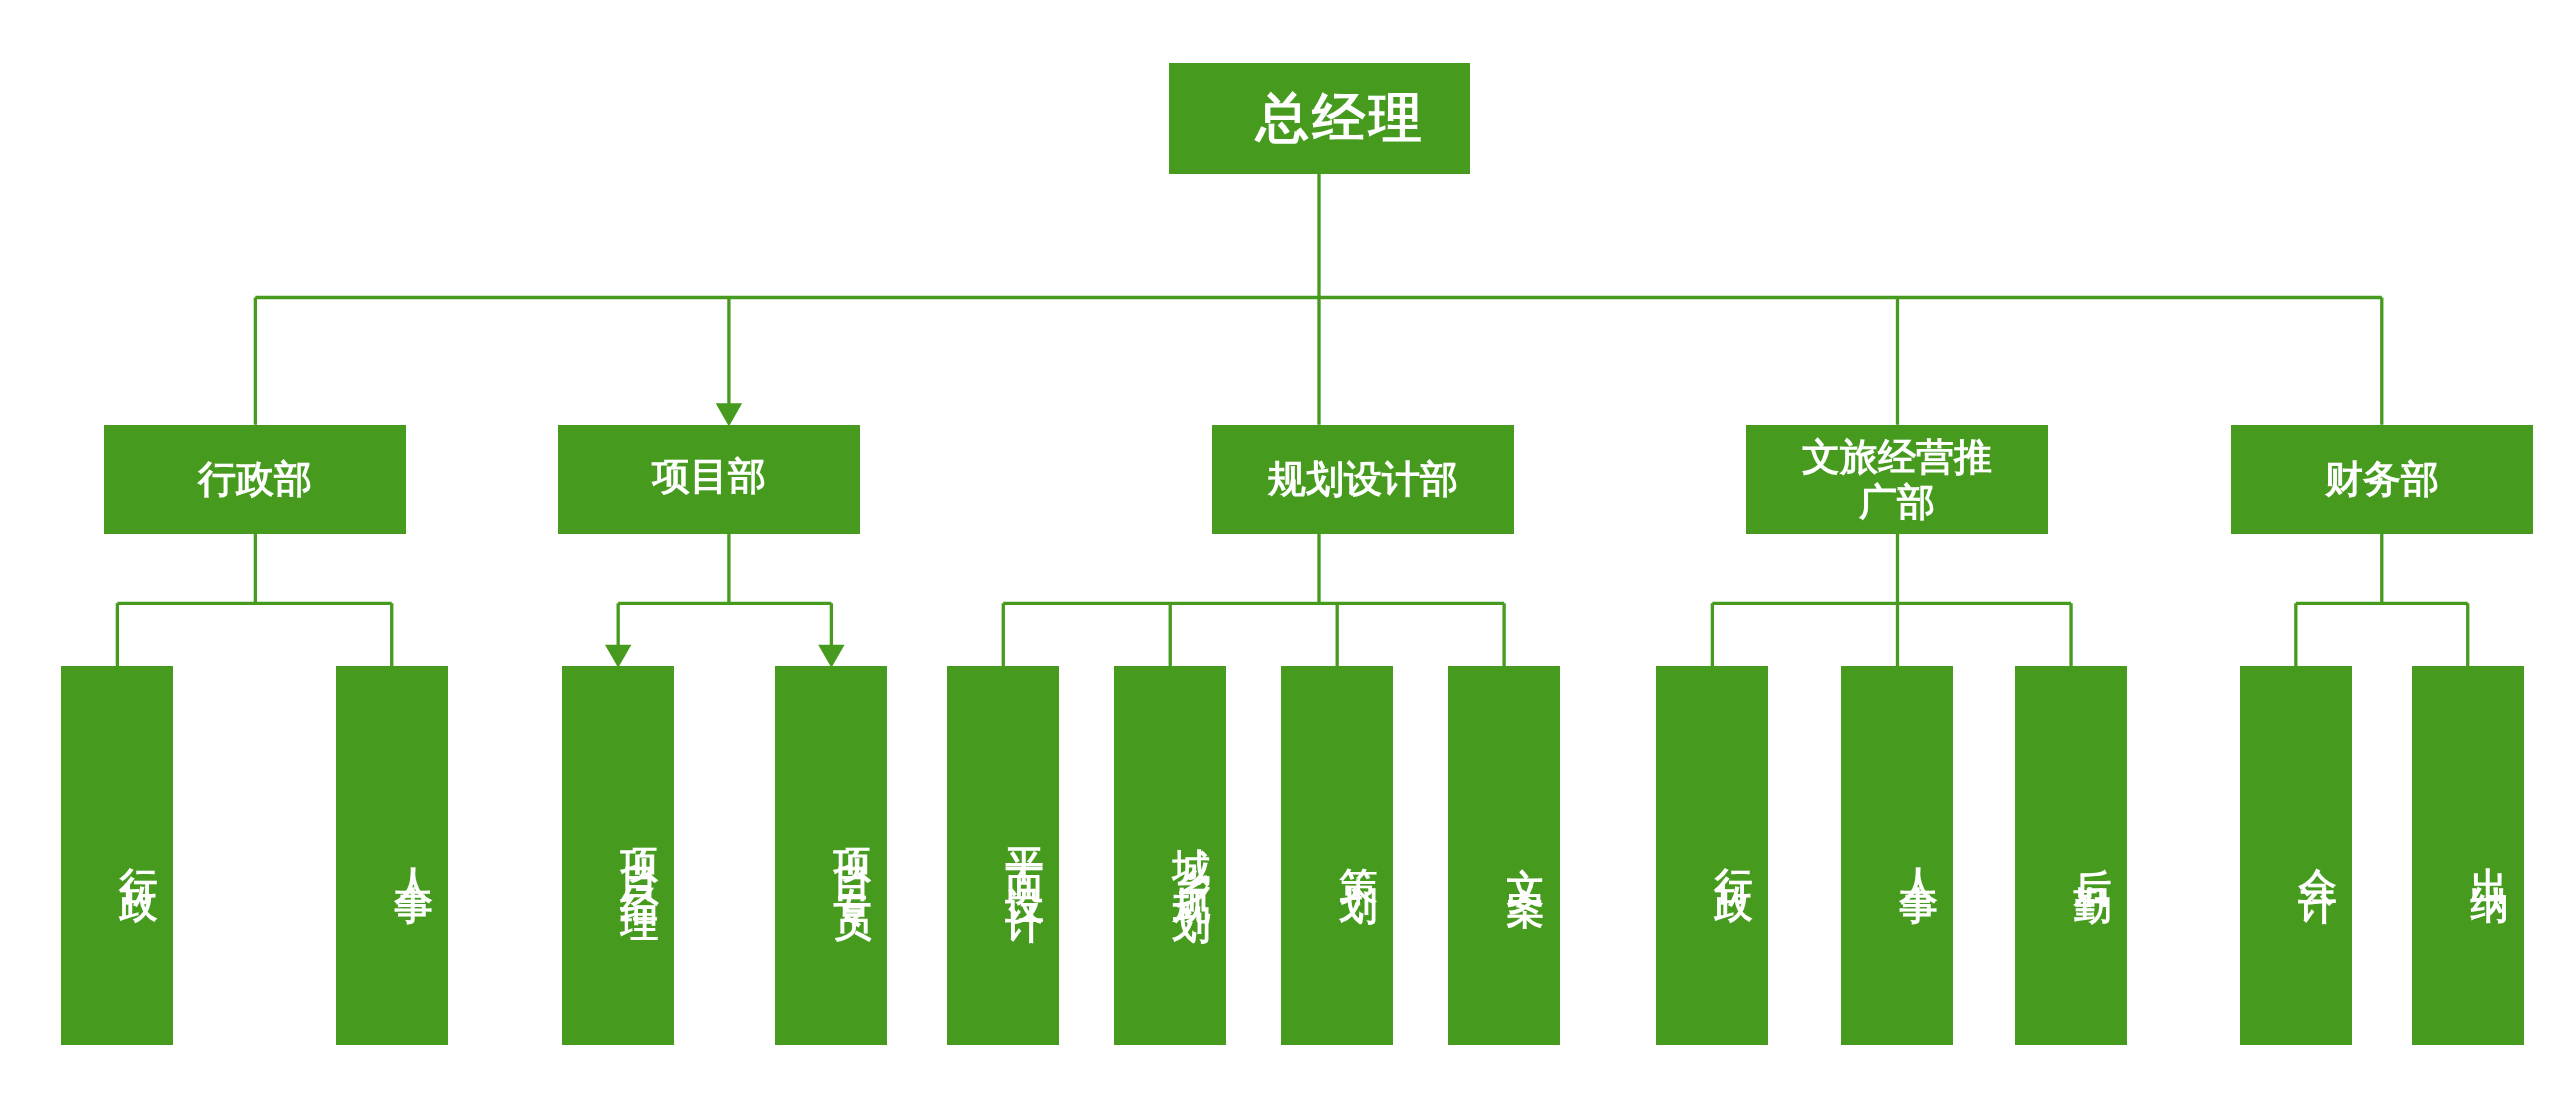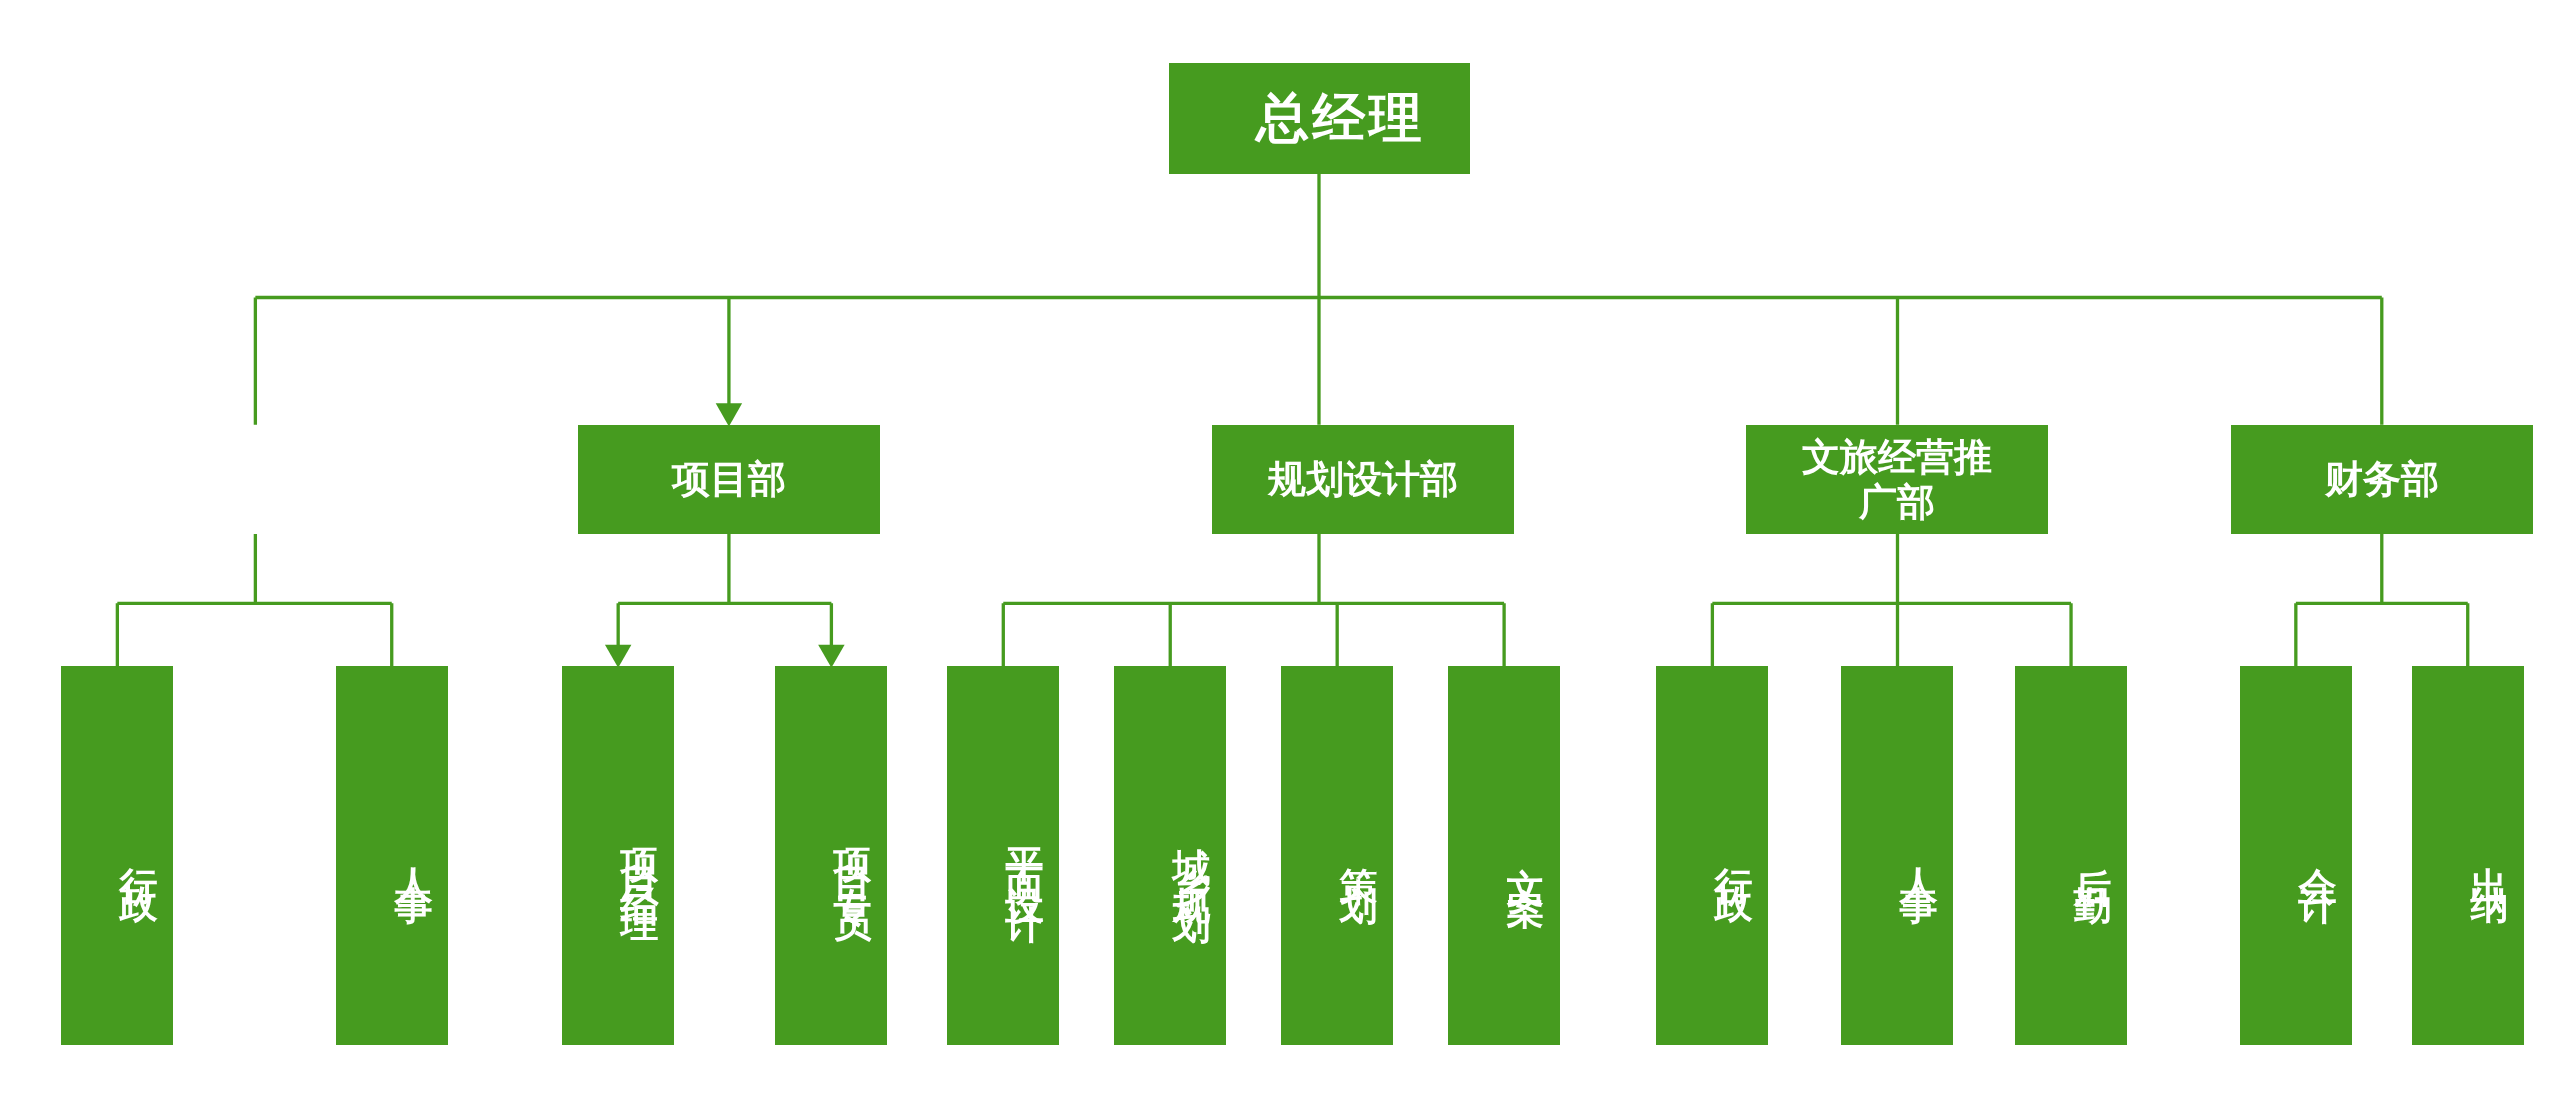--- a/index.html
+++ b/index.html
@@ -80,21 +80,24 @@
     "></path>
     <polygon fill="#469B1F" points="866,488 898,488 882,516"></polygon>
     <polygon fill="#469B1F" points="732,780 764,780 748,808"></polygon>
     <polygon fill="#469B1F" points="990,780 1022,780 1006,808"></polygon>
   </svg>
 
   <div class="node root" style="left:1169px; top:63px;">
     <span>总经理</span>
   </div>
 
-  <div class="node dept" style="left:578px; top:425px;">
+  <div class="node dept" style="left:104px; top:425px;">
+    <span>行政部</span>
+  </div>
+  <div class="node dept" style="left:558px; top:425px;font-family:Liberation Mono, monospace;">
     <span>项目部</span>
   </div>
   <div class="node dept" style="left:1168px; top:425px;margin-left:44px;">
     <span>规划设计部</span>
   </div>
   <div class="node dept" style="left:1746px; top:425px;align-items:center;">
     <span>文旅经营推广部</span>
   </div>
   <div class="node dept" style="left:2231px; top:425px;">
     <span>财务部</span>

